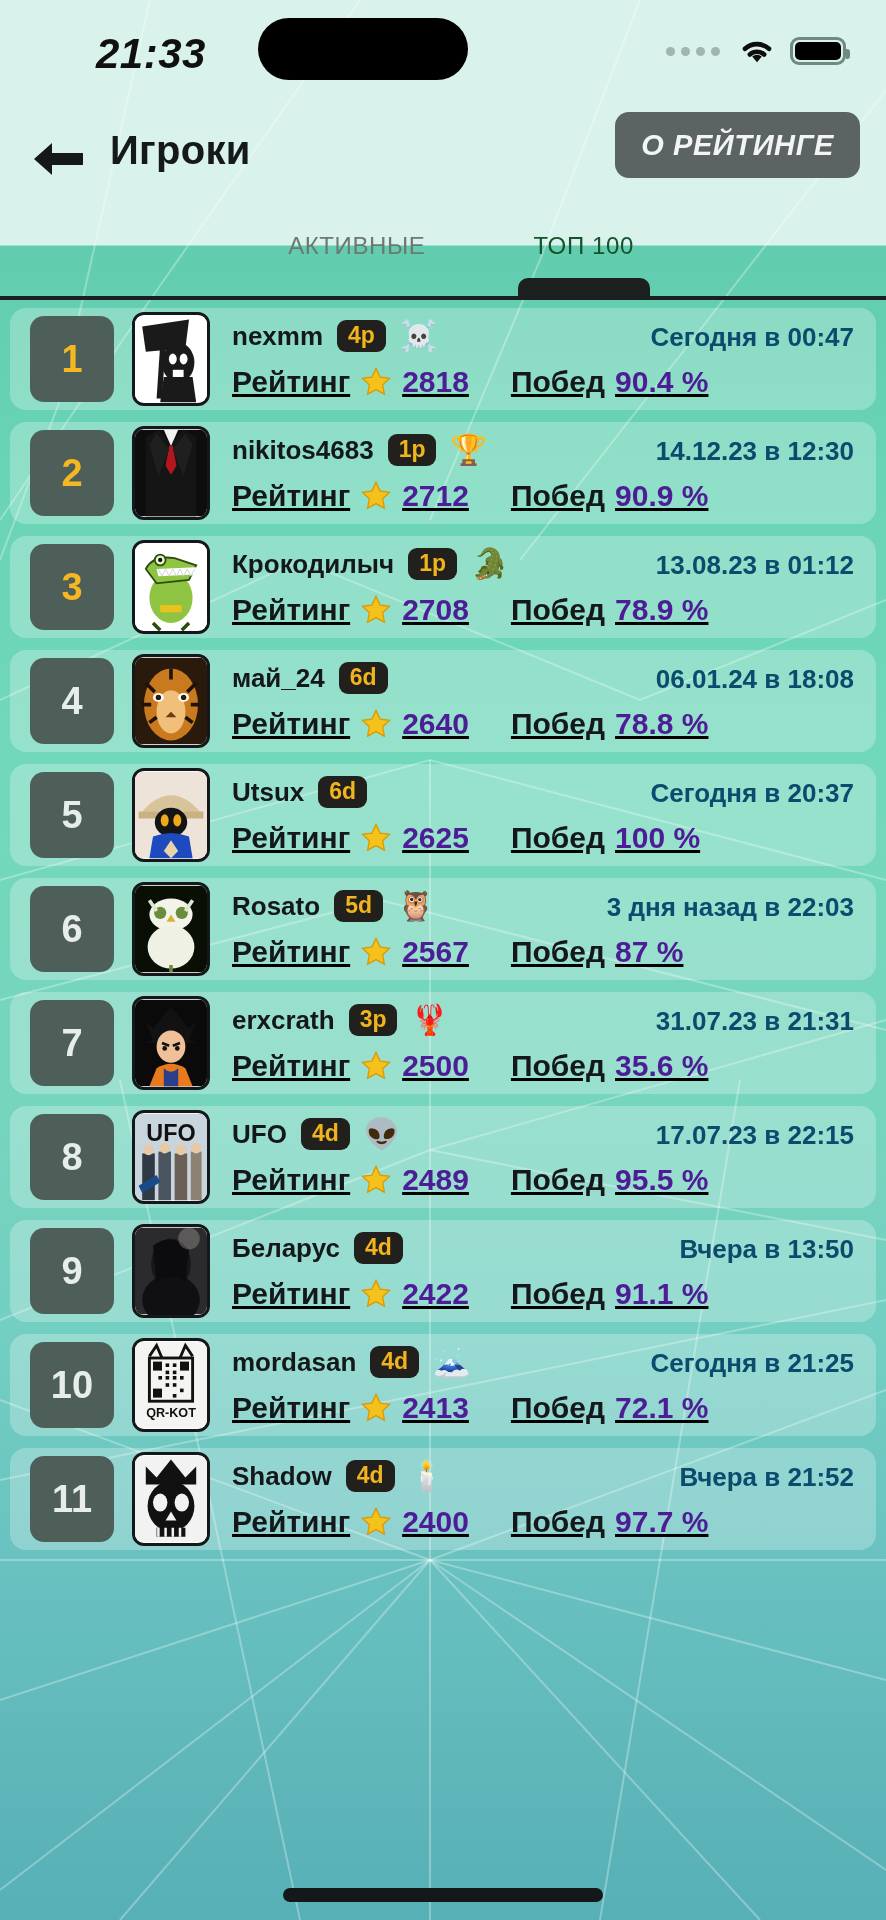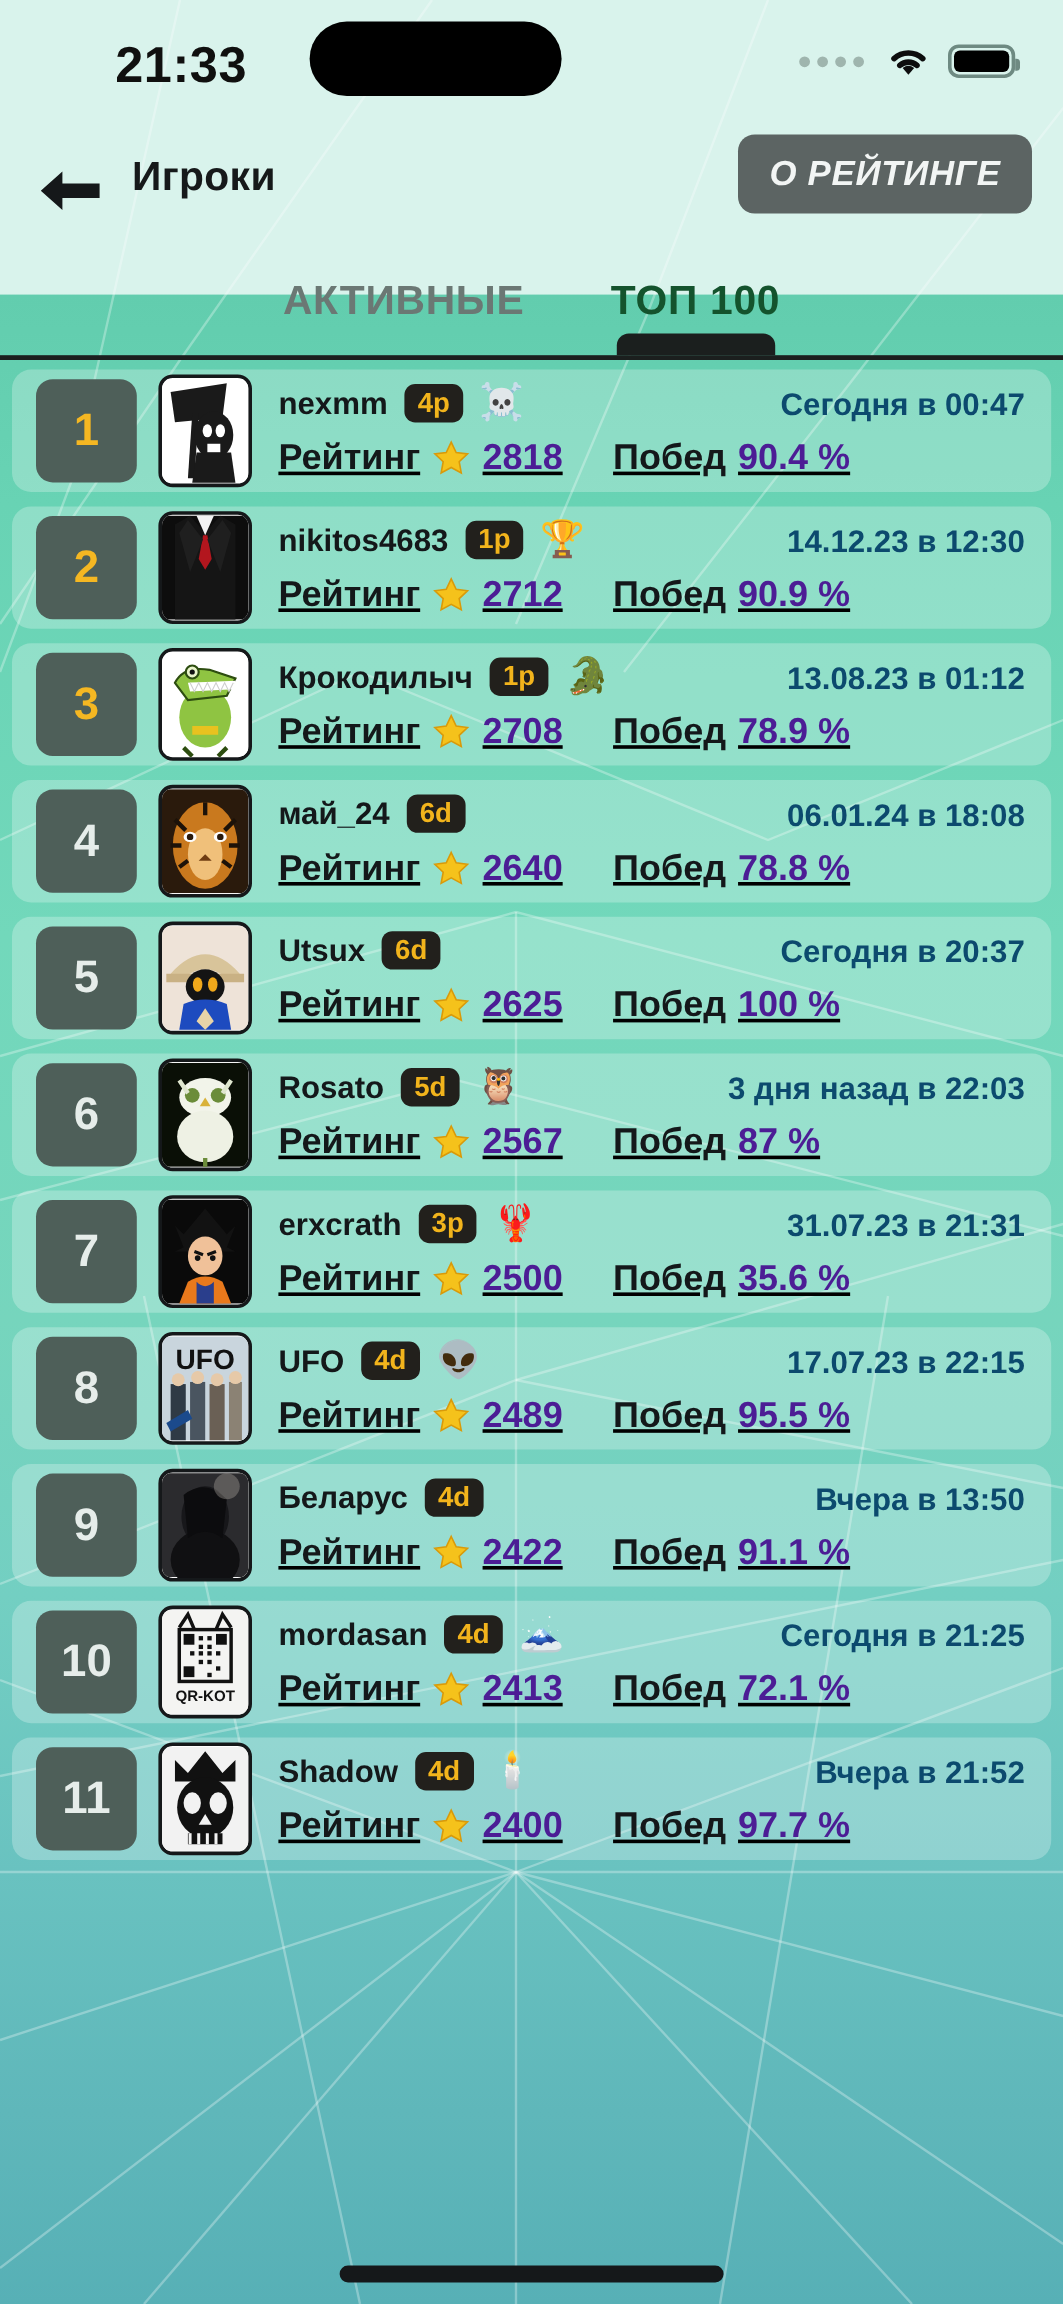--- a/index.html
+++ b/index.html
@@ -23,41 +23,41 @@
       #76d5bd 1100px,
       #73cfc2 1330px,
       #69c2c0 1560px,
       #5fb7ba 1760px,
       #57b0b6 1920px);
   }
   .bg svg{position:absolute;inset:0;width:886px;height:1920px;}
 
   
   .statusbar{position:absolute;top:0;left:0;width:886px;height:118px;z-index:5;}
-  .sb-time{position:absolute;left:96px;top:30px;font-size:42px;font-weight:700;color:#10100f;letter-spacing:.5px;}
+  .sb-time{position:absolute;left:96px;top:30px;font-size:42px;font-weight:700;color:#10100f;letter-spacing:.5px;font-style:italic;}
   .notch{position:absolute;left:258px;top:18px;width:210px;height:62px;background:#000;border-radius:34px;}
   .sb-right{position:absolute;right:40px;top:30px;display:flex;align-items:center;gap:14px;height:42px;}
   .dots{display:flex;gap:6px;align-items:center;margin-right:4px;}
   .dots i{display:block;width:9px;height:9px;border-radius:50%;background:#9fb5ae;}
   .wifi{width:38px;height:28px;display:block;}
   .battery{position:relative;width:56px;height:28px;border:3px solid #6e8a82;border-radius:9px;box-sizing:border-box;}
   .battery::after{content:"";position:absolute;right:-7px;top:9px;width:4px;height:10px;background:#6e8a82;border-radius:0 3px 3px 0;}
   .battery i{position:absolute;left:2px;top:2px;bottom:2px;width:46px;background:#000;border-radius:5px;display:block;}
 
   
   .navbar{position:absolute;top:118px;left:0;width:886px;height:82px;z-index:5;}
   .back-btn{position:absolute;left:26px;top:12px;width:64px;height:58px;display:flex;align-items:center;justify-content:center;cursor:pointer;}
   .back-btn svg{width:54px;height:44px;}
-  .nav-title{position:absolute;left:110px;top:10px;font-size:34px;font-weight:700;color:#16191a;letter-spacing:.3px;}
+  .nav-title{position:absolute;left:110px;top:10px;font-size:40px;font-weight:700;color:#16191a;letter-spacing:.3px;}
   .about-btn{position:absolute;right:26px;top:-6px;height:66px;padding:0 26px;display:flex;align-items:center;justify-content:center;
     background:#5c6463;border-radius:14px;color:#f2f5f4;font-size:29px;font-weight:700;letter-spacing:.6px;cursor:pointer;font-style:italic;}
 
   
   .tabs{position:absolute;top:228px;left:0;width:886px;height:68px;z-index:5;display:flex;align-items:flex-start;justify-content:center;gap:72px;}
-  .tab{font-size:34px;font-weight:700;letter-spacing:.6px;color:#6b7874;cursor:pointer;position:relative;padding-top:4px;}
+  .tab{font-size:24px;font-weight:400;letter-spacing:.6px;color:#6b7874;cursor:pointer;position:relative;padding-top:4px;margin-left:36px;}
   .tab.active{color:#14532d;}
   .tab-underline{position:absolute;left:50%;transform:translateX(-50%);top:50px;width:132px;height:18px;background:#1b1f1e;border-radius:10px 10px 0 0;}
   .tabs-sep{position:absolute;top:296px;left:0;width:886px;height:4px;background:#1b1f1e;z-index:6;}
 
   
   .list{position:absolute;top:300px;left:0;width:886px;height:1620px;z-index:4;}
   .row{position:absolute;left:10px;width:866px;height:102px;
     background:rgba(255,255,255,0.26);border-radius:16px;box-sizing:border-box;}
   .rank{position:absolute;left:20px;top:8px;width:84px;height:86px;background:#4e5f59;border-radius:14px;
     display:flex;align-items:center;justify-content:center;font-size:38px;font-weight:700;color:#e6edea;}

